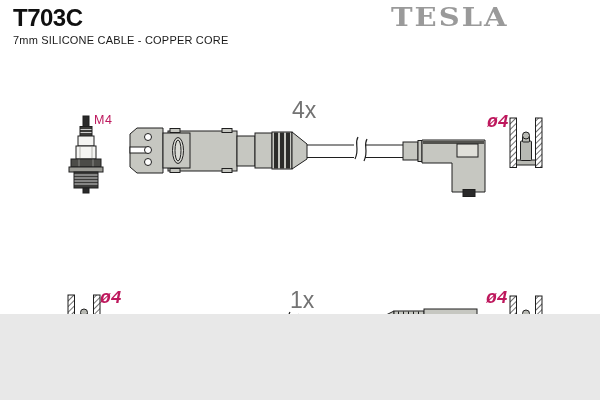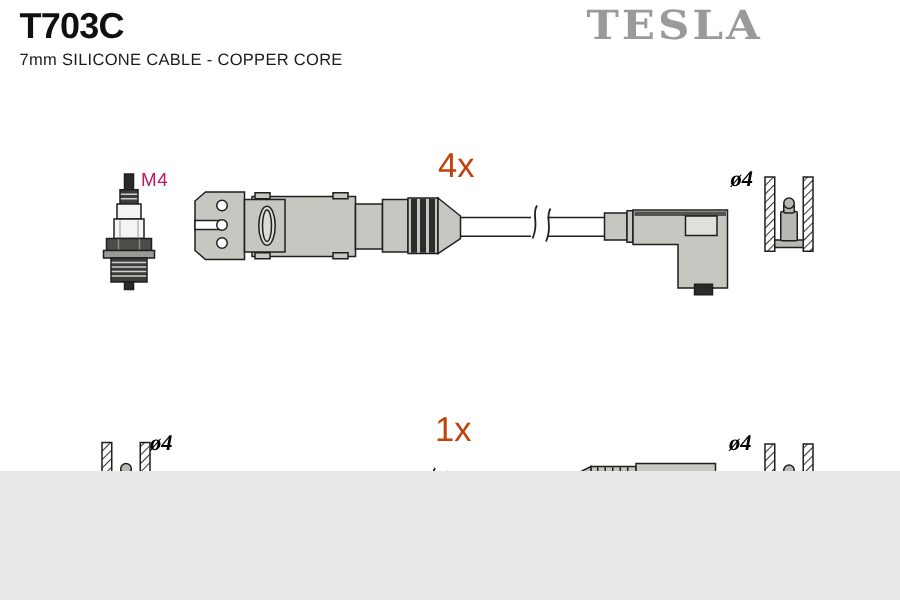--- a/index.html
+++ b/index.html
@@ -5,26 +5,26 @@
   html,body{margin:0;padding:0;background:#e8e8e8;}
   #canvas{
     position:relative;width:600px;height:314px;background:#ffffff;
     font-family:"Liberation Sans",sans-serif;overflow:hidden;color:#111;
   }
   .abs{position:absolute;}
   .part-number{left:13px;top:6px;font-size:24px;font-weight:bold;letter-spacing:-0.5px;line-height:1;color:#101010;}
   .subtitle{left:13px;top:34px;font-size:11px;letter-spacing:0.2px;color:#1a1a1a;}
   .brand{left:391px;top:4px;font-family:"DejaVu Serif",serif;font-size:29px;font-weight:bold;
          letter-spacing:2px;color:#9a9a9a;line-height:1;transform:scaleY(0.92);transform-origin:top left;}
-  .qty{font-size:23px;color:#c2410c;line-height:1;}
+  .qty{font-size:23px;color:#737373;line-height:1;}
   .qty-upper{left:292px;top:99px;}
-  .qty-lower{left:290px;top:275px;}
+  .qty-lower{left:290px;top:289px;}
   .small-ref{font-size:12.5px;color:#be185d;line-height:1;}
   .m4{left:94px;top:114px;letter-spacing:0.5px;}
-  .dia{font-family:Liberation Serif, serif;font-size:15px;font-weight:bold;font-style:italic;line-height:1;color:#000000;}
+  .dia{font-family:Liberation Mono, monospace;font-size:18px;font-weight:bold;font-style:italic;line-height:1;color:#be185d;}
   .dia-upper{left:487px;top:113px;}
   .dia-ll{left:100px;top:289px;}
   .dia-lr{left:486px;top:289px;}
   svg{display:block;}
 </style>
 </head>
 <body>
 
 <div id="canvas">
 

